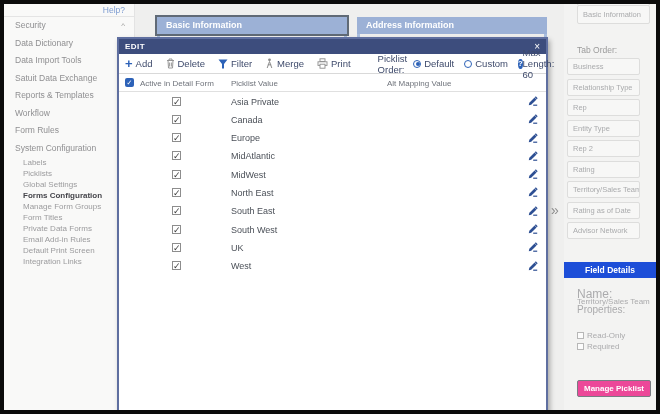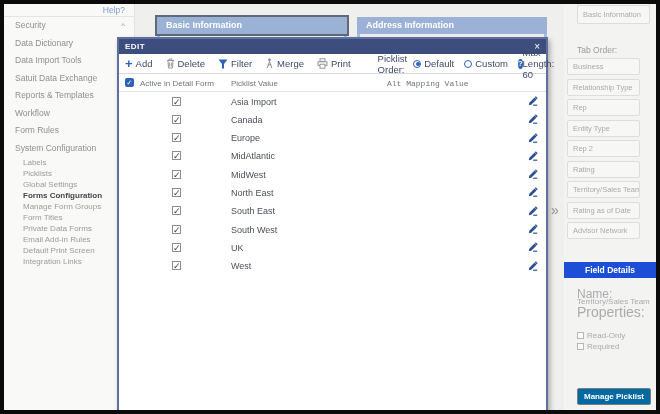--- a/index.html
+++ b/index.html
@@ -37,28 +37,28 @@
   .rail-top { position:absolute; left:13px; top:1px; height:19px; line-height:17px; }
   .rail-label { position:absolute; left:13px; top:41px; font-size:8.5px; color:#9b9b9b; }
   .rail-tabs { position:absolute; left:3px; top:54px; display:flex; flex-direction:column; gap:3.5px; }
   .expander { position:absolute; left:-13px; top:198px; font-size:14px; color:#8f8f8f;
               cursor:pointer; letter-spacing:-2px; }
   .rail-header { position:absolute; left:0; top:258px; width:100%; height:16px;
                  background:#1d4ed8; color:#fff; font-size:8.5px; font-weight:bold;
                  text-align:center; line-height:16px; }
   .rail-name-label { position:absolute; left:13px; top:283px; font-size:12px; color:#ababad; }
   .rail-name-value { position:absolute; left:13px; top:293px; font-size:8px; color:#ababad; }
-  .rail-props-label { position:absolute; left:13px; top:300px; font-size:14px; color:#ababad; }
+  .rail-props-label { position:absolute; left:13px; top:300px; font-size:10px; color:#ababad; }
   .rail-cb-row { position:absolute; left:13px; display:flex; align-items:center; gap:3px;
                  font-size:8px; color:#ababad; }
   .rail-cb { width:7px; height:7px; border:1px solid #b7b7b7; background:#fcfcfc; }
   .rail-btn { position:absolute; left:13px; color:#fff; font-size:8px; font-weight:bold;
               padding:3px 6px; border-radius:2px; cursor:pointer; white-space:nowrap; }
   .rail-btn.blue { top:353px; background:#8ba1cc; border:1px solid #8096c2; }
-  .rail-btn.gray { top:384px; background:#0369a1; border:1px solid #787c83; }
+  .rail-btn.gray { top:376px; background:#ec4899; border:1px solid #787c83; }
 
   
   .modal { position:absolute; left:113px; top:33px; width:431px; height:379px;
            background:#fff; border:2px solid #5f6fa0; box-shadow:2px 3px 5px rgba(0,0,0,.3); }
   .modal-header { height:15px; background:#3d4d7d; color:#fff; display:flex; align-items:center;
                   padding:0 6px; }
   .modal-title { font-size:8px; font-weight:bold; letter-spacing:.5px; }
   .modal-close { margin-left:auto; font-size:10px; line-height:10px; cursor:pointer; }
   .toolbar { height:20px; display:flex; align-items:center; border-bottom:1px solid #d9d9d9;
              padding-left:6px; font-size:9.5px; color:#3e4a6b; }
@@ -71,21 +71,21 @@
   .radio-opt.sel .radio::after { content:""; position:absolute; left:1.5px; top:1.5px;
            width:4px; height:4px; border-radius:50%; background:#2d62b8; }
   .help-circle { width:10px; height:10px; border-radius:50%; background:#2d62b8; color:#fff;
                  font-size:7.5px; font-weight:bold; text-align:center; line-height:10px; cursor:pointer; }
   .maxlen { margin-left:auto; padding-right:8px; }
   .thead { height:18px; position:relative; border-bottom:1px solid #e0e0e0;
            font-size:8px; color:#6f737b; }
   .cb-blue { position:absolute; left:6px; top:4px; width:9px; height:9px; background:#2d62b8;
              border-radius:2px; color:#fff; font-size:7px; line-height:9px; text-align:center; cursor:pointer; }
   .th1 { position:absolute; left:21px; top:5px; } .th2 { position:absolute; left:112px; top:5px; }
-  .th3 { position:absolute; left:268px; top:5px;font-family:Liberation Mono, monospace; }
+  .th3 { position:absolute; left:268px; top:5px; }
   .rows {}
   .prow { height:18.3px; position:relative; }
   .prow .cb { position:absolute; left:53px; top:4.5px; width:9px; height:9px; background:#fff;
               border:1px solid #8d8d8d; font-size:9px; line-height:8px; text-align:center;
               color:#3c3c3c; cursor:pointer; }
   .prow .cb::after { content:"\2713"; }
   .prow .val { position:absolute; left:112px; top:4.5px; font-size:9px; color:#4b5058; }
   .prow .edit-icon { position:absolute; right:8px; top:4px; cursor:pointer; }
   svg { display:block; }
 </style>
@@ -312,21 +312,21 @@
     <div class="thead">
       <span class="cb-blue">✓</span>
       <span class="th1">Active in Detail Form</span>
       <span class="th2">Picklist Value</span>
       <span class="th3">Alt Mapping Value</span>
     </div>
     <div class="rows">
 
         <div class="prow">
           <span class="cb"></span>
-          <span class="val">Asia Import</span>
+          <span class="val">Asia Private</span>
           <span class="edit-icon">
             <svg width="10" height="10" viewBox="0 0 10 10">
                 <path d="M0.8 9.2 L1.3 6.8 L6.6 1.5 L8.5 3.4 L3.2 8.7 Z" fill="#2d4f93"></path>
                 <path d="M7.3 0.8 L9.2 2.7" stroke="#2d4f93" stroke-width="1.4"></path>
                 <rect x="5.2" y="8.6" width="4" height="1.2" fill="#2d4f93"></rect>
               </svg>
           </span>
         </div>
 
         <div class="prow">

